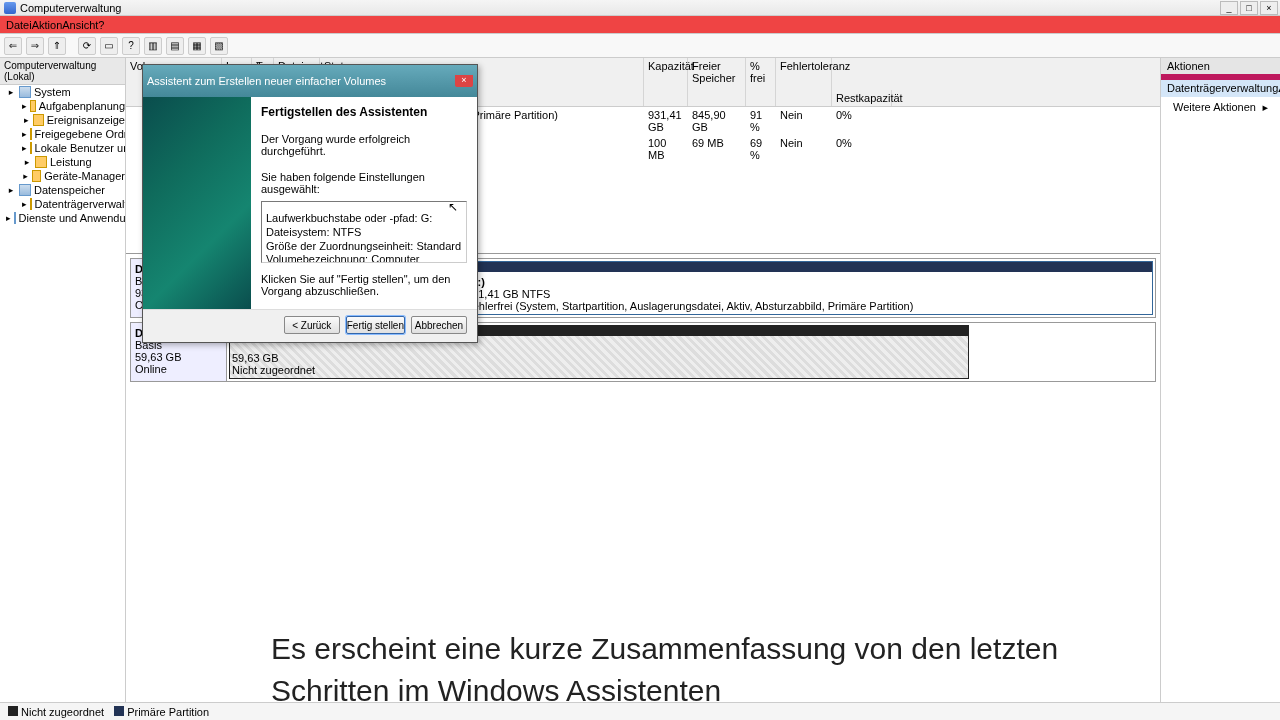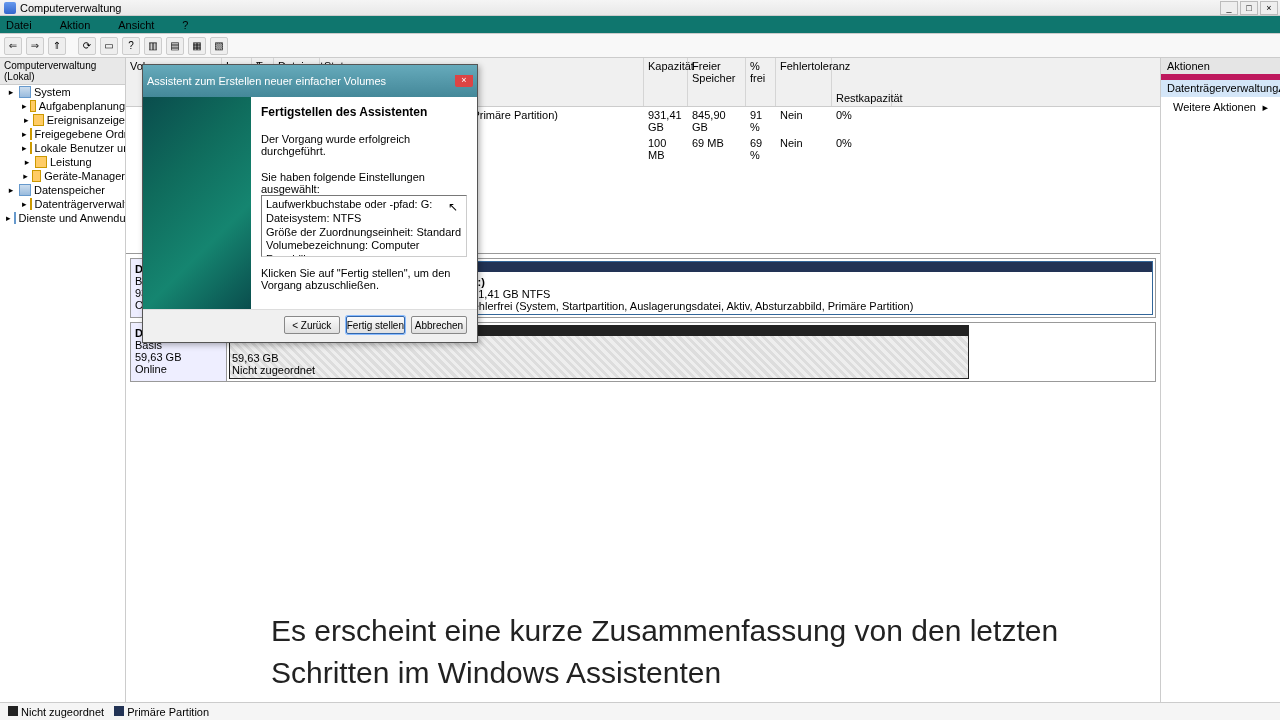--- a/index.html
+++ b/index.html
@@ -1,21 +1,21 @@
 <!DOCTYPE html>
 <html><head>
 <meta charset="utf-8">
 <style>
 * { margin:0; padding:0; box-sizing:border-box; font-family:"Segoe UI",Tahoma,sans-serif; font-size:11px; }
 body { background:#fff; width:1280px; height:720px; overflow:hidden; position:relative; }
 .titlebar { height:16px; background:linear-gradient(#f5f5f5,#e8e8e8); border-bottom:1px solid #ccc; display:flex; align-items:center; padding-left:4px; }
 .titlebar .icon-sm{ width:12px; height:12px; background:linear-gradient(#69e,#36c); border-radius:2px; margin-right:4px;}
 .win-btns{ margin-left:auto; display:flex; }
 .win-btn{ width:18px; height:14px; border:1px solid #bbb; background:#eee; margin-right:2px; font-size:9px; text-align:center; line-height:12px;}
-.menubar{ height:18px; border-bottom:1px solid #ccc; display:flex; align-items:center; padding-left:6px; gap:28px; background:#0f766e;}
+.menubar{ height:18px; border-bottom:1px solid #ccc; display:flex; align-items:center; padding-left:6px; gap:0; background:#ef4444;}
 .toolbar{ height:24px; border-bottom:1px solid #ccc; display:flex; align-items:center; gap:4px; padding-left:4px; background:#f8f8f8;}
 .tbtn{ width:18px; height:18px; border:1px solid #ccc; background:#eee; border-radius:2px; font-size:10px; text-align:center; line-height:16px;}
 .body{ display:flex; height:650px; }
 .tree{ width:132px; border-right:1px solid #ccc; background:#fff; overflow:hidden;}
 .tree-header{ background:#e8e8e8; border-bottom:1px solid #ccc; padding:2px 4px; font-size:10px;}
 .tnode{ padding:1px 0 1px 6px; font-size:10px; white-space:nowrap; display:flex; align-items:center; gap:3px;}
 .tglyph{ width:10px; height:10px; font-size:9px; text-align:center; line-height:10px;}
 .ticon{ width:12px; height:12px; background:#fc6; border:1px solid #c90;}
 .ticon.sys{ background:linear-gradient(#cde,#9bd); border-color:#69c;}
 .main{ flex:1; background:#fff; position:relative;}
@@ -32,31 +32,31 @@
 .part-stripe{ height:10px; background:#235; position:absolute; top:0; left:0; right:0;}
 .part.un .part-stripe{ background:#222;}
 .part.un{ border-color:#222; background:repeating-linear-gradient(45deg,#eee,#eee 3px,#ddd 3px,#ddd 6px);}
 .part-body{ margin-top:12px; }
 .actions{ width:120px; border-left:1px solid #ccc;}
 .actions-head{ background:#e5e5e5; border-bottom:6px solid #be185d; padding:2px 6px; font-size:11px;}
 .actions-subhead{ background:#d4e6f8; padding:2px 6px; font-size:10px; display:flex; justify-content:space-between;}
 .actions-item{ padding:4px 12px; font-size:10px;}
 .statusbar{ position:absolute; bottom:0; left:0; right:0; height:18px; border-top:1px solid #ccc; background:#f5f5f5; display:flex; align-items:center; gap:10px; padding-left:8px; font-size:10px;}
 .legend-sw{ width:10px; height:10px; display:inline-block; margin-right:3px;}
-.overlay-text{ position:absolute; left:145px; top:552px; font-size:30px; color:#222; line-height:1.4;}
+.overlay-text{ position:absolute; left:145px; top:570px; font-size:30px; color:#222; line-height:1.4;}
 
 
 .dlg{ position:absolute; left:142px; top:64px; width:336px; background:#f0f0f0; border:1px solid #555; box-shadow:2px 2px 6px rgba(0,0,0,0.3);}
 .dlg-title{ height:14px; background:linear-gradient(#6ab,#489); color:#fff; font-size:10px; padding:16px 4px; display:flex; align-items:center;}
 .dlg-close{ margin-left:auto; width:18px; height:12px; background:#d44; color:#fff; font-size:9px; text-align:center; line-height:11px; border-radius:0 0 2px 2px;}
 .dlg-body{ display:flex; background:#fff;}
 .dlg-sidebar{ width:108px; height:212px; background:linear-gradient(135deg,#0a4d4d,#0f6b5c,#158570,#0a4d4d);}
 .dlg-content{ flex:1; padding:8px 10px; font-size:10px;}
 .dlg-heading{ font-weight:bold; font-size:12px; margin-bottom:14px;}
-.summary-box{ border:1px inset #ccc; height:62px; padding:2px 4px; font-size:9px; line-height:1.25; margin-top:0; position:relative; overflow:auto;}
+.summary-box{ border:1px inset #ccc; height:62px; padding:10px 4px; font-size:9px; line-height:1.25; margin-top:6px; position:relative; overflow:auto;}
 .dlg-footer{ background:#f0f0f0; padding:6px 10px 8px; display:flex; justify-content:flex-end; gap:6px; border-top:1px solid #ddd;}
 .dlg-btn{ min-width:56px; height:18px; font-size:10px; border:1px solid #888; background:linear-gradient(#fafafa,#e0e0e0); border-radius:2px;}
 .dlg-btn.primary{ border-color:#36a; box-shadow:0 0 0 1px #8bf;}
 .cursor{ position:absolute; left:448px; top:200px; font-size:12px; pointer-events:none;}
 </style>
 </head>
 <body>
 
 <div class="titlebar">
   <span class="icon-sm"></span>

